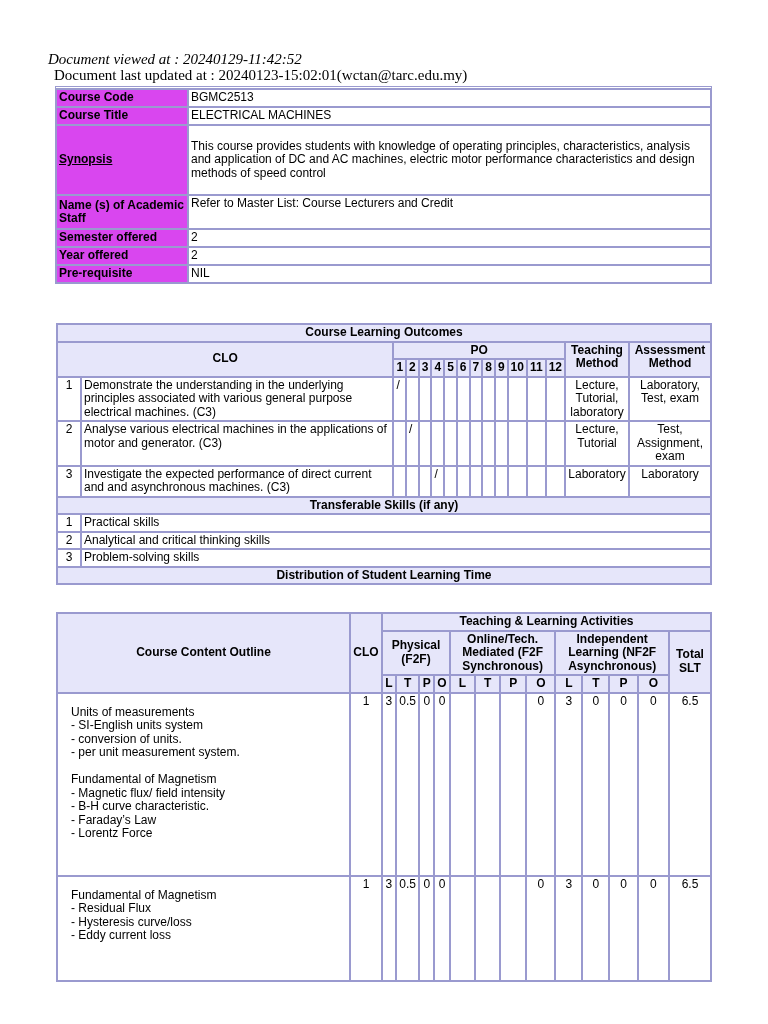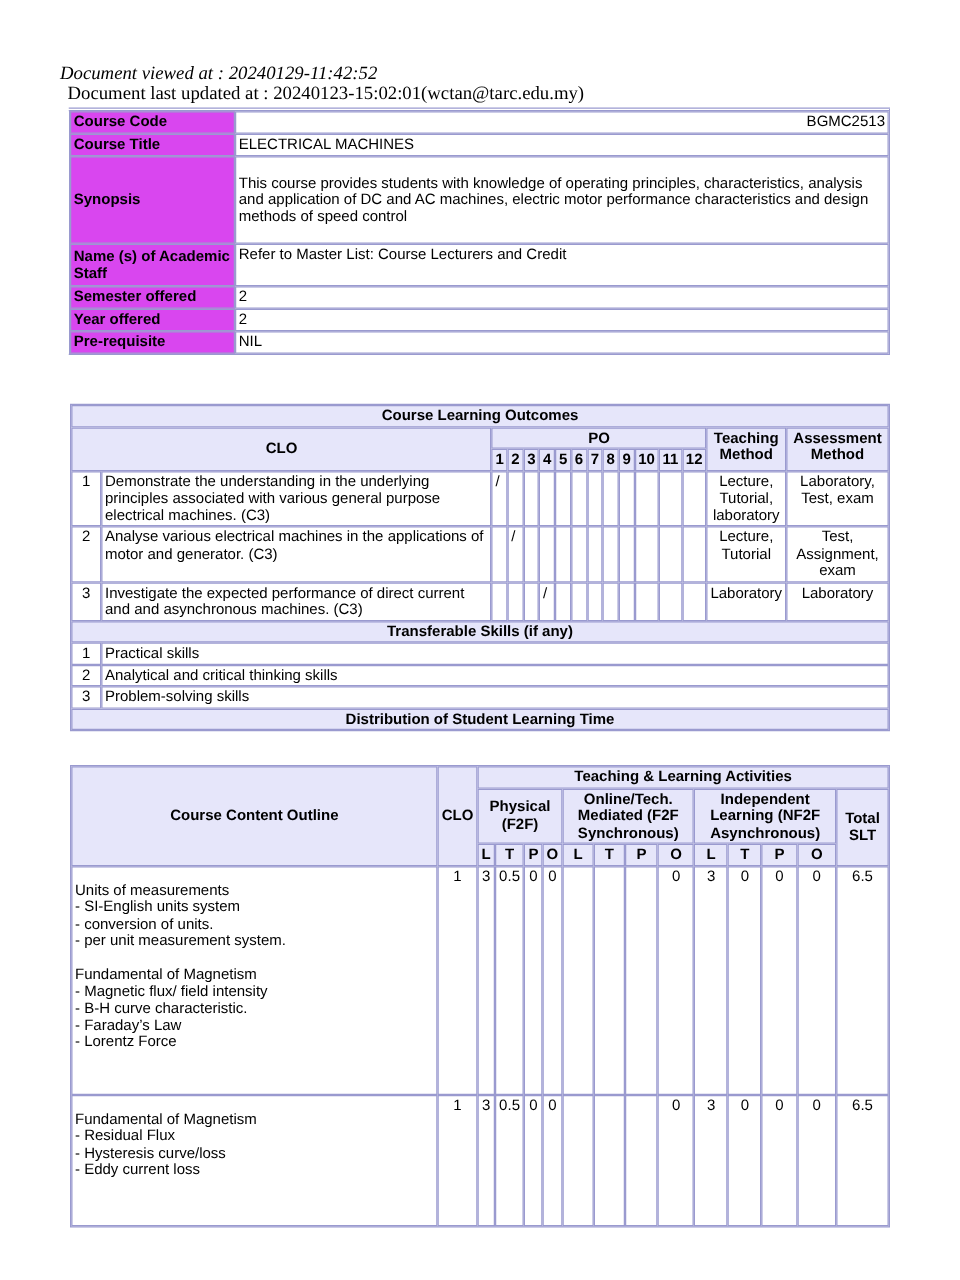--- a/index.html
+++ b/index.html
@@ -14,40 +14,40 @@
   #info { left: 55px; top: 86px; width: 657px; border-top: 3px double #9a9acf; }
   #info td { padding: 1px 2px; }
   #info td.lbl { background: #d946ef; font-weight: bold; width: 126px; vertical-align: middle; }
   #clo { left: 56px; top: 323px; width: 656px; }
   #clo td, #clo th { text-align: center; }
   .c { text-align: center !important; }
   .l { text-align: left !important; }
   .mid { vertical-align: middle !important; }
   #slt { left: 56px; top: 612px; width: 656px; }
   #slt td, #slt th { text-align: center; }
-  .outline { text-align: left !important; white-space: pre-line; padding-left: 2px; }
+  .outline { text-align: left !important; white-space: pre-line; padding-left: 13px; }
 </style>
 </head>
 <body>
 
 <div id="viewed" class="meta">Document viewed at : 20240129-11:42:52</div>
 <div id="updated" class="meta">Document last updated at : 20240123-15:02:01(wctan@tarc.edu.my)</div>
 
 <table id="info" class="outer">
   <tbody id="info-body">
       <tr>
         <td class="lbl" style="height: 14px;">Course Code</td>
-        <td style="vertical-align: top; text-align: right;">BGMC2513</td>
+        <td style="vertical-align: top;">BGMC2513</td>
       </tr>
       <tr>
         <td class="lbl" style="height: 14px;">Course Title</td>
         <td style="vertical-align: top;">ELECTRICAL MACHINES</td>
       </tr>
       <tr>
-        <td class="lbl" style="height: 66px;">Synopsis</td>
+        <td class="lbl" style="height: 66px; text-decoration: underline;">Synopsis</td>
         <td style="vertical-align: middle; margin-left: 33px;">This course provides students with knowledge of operating principles, characteristics, analysis and application of DC and AC machines, electric motor performance characteristics and design methods of speed control</td>
       </tr>
       <tr>
         <td class="lbl" style="height: 30px;">Name (s) of Academic Staff</td>
         <td style="vertical-align: top;">Refer to Master List: Course Lecturers and Credit</td>
       </tr>
       <tr>
         <td class="lbl" style="height: 14px;">Semester offered</td>
         <td style="vertical-align: top;">2</td>
       </tr>

